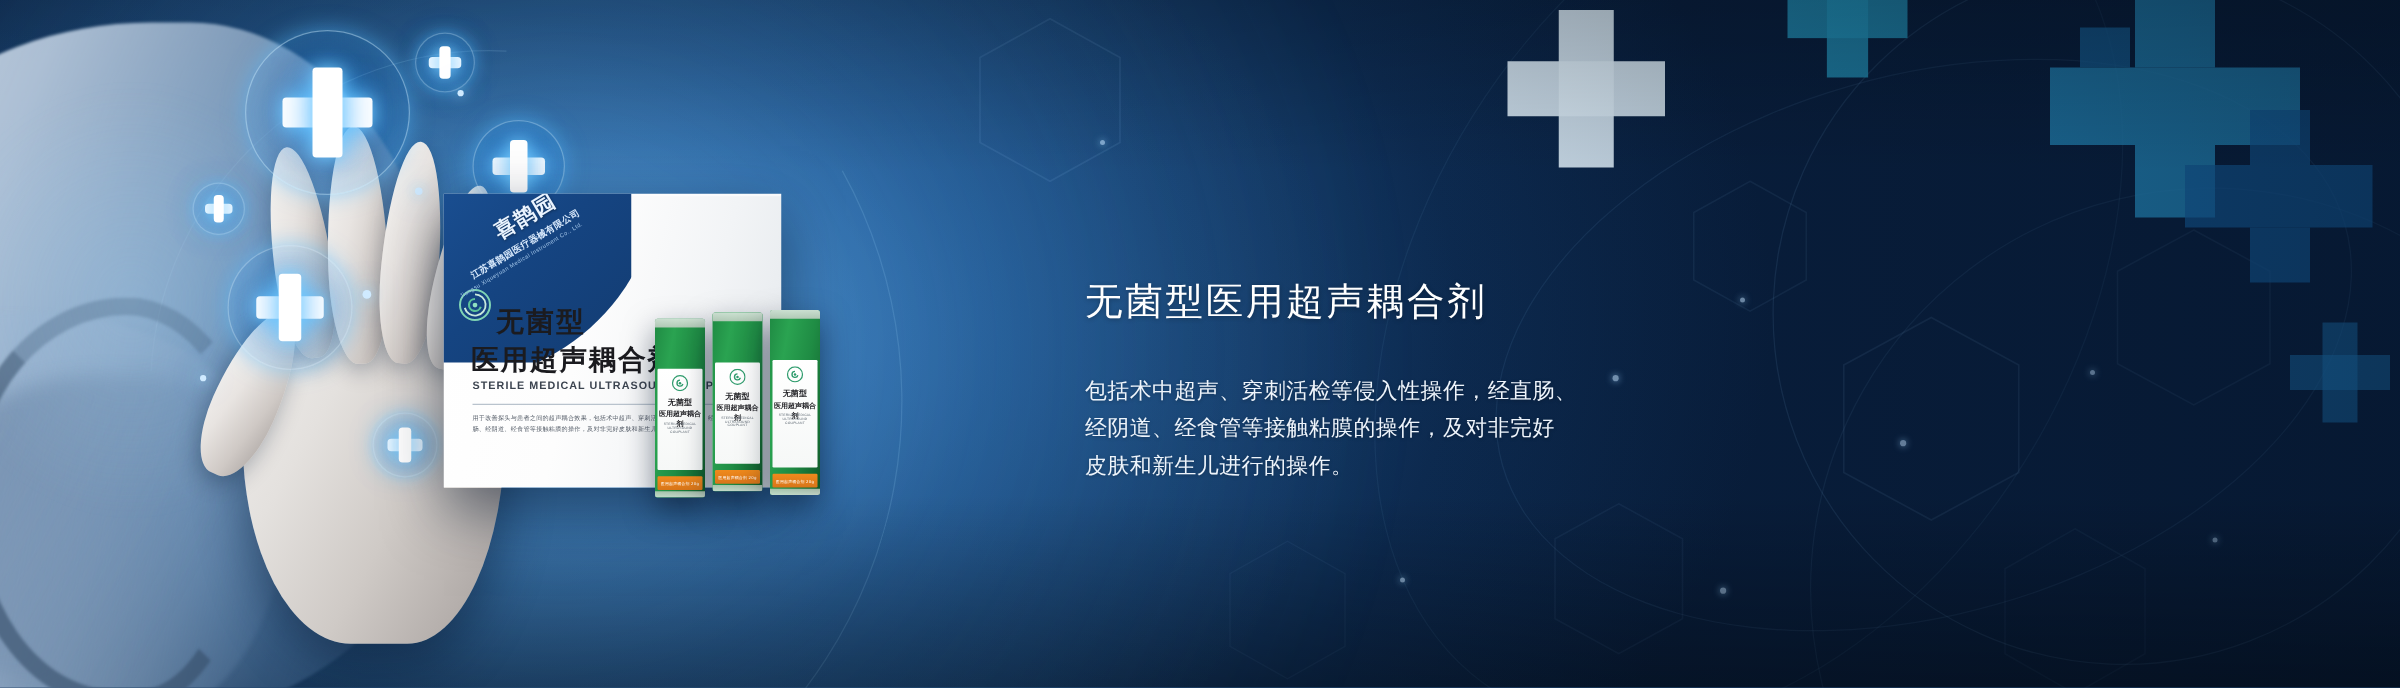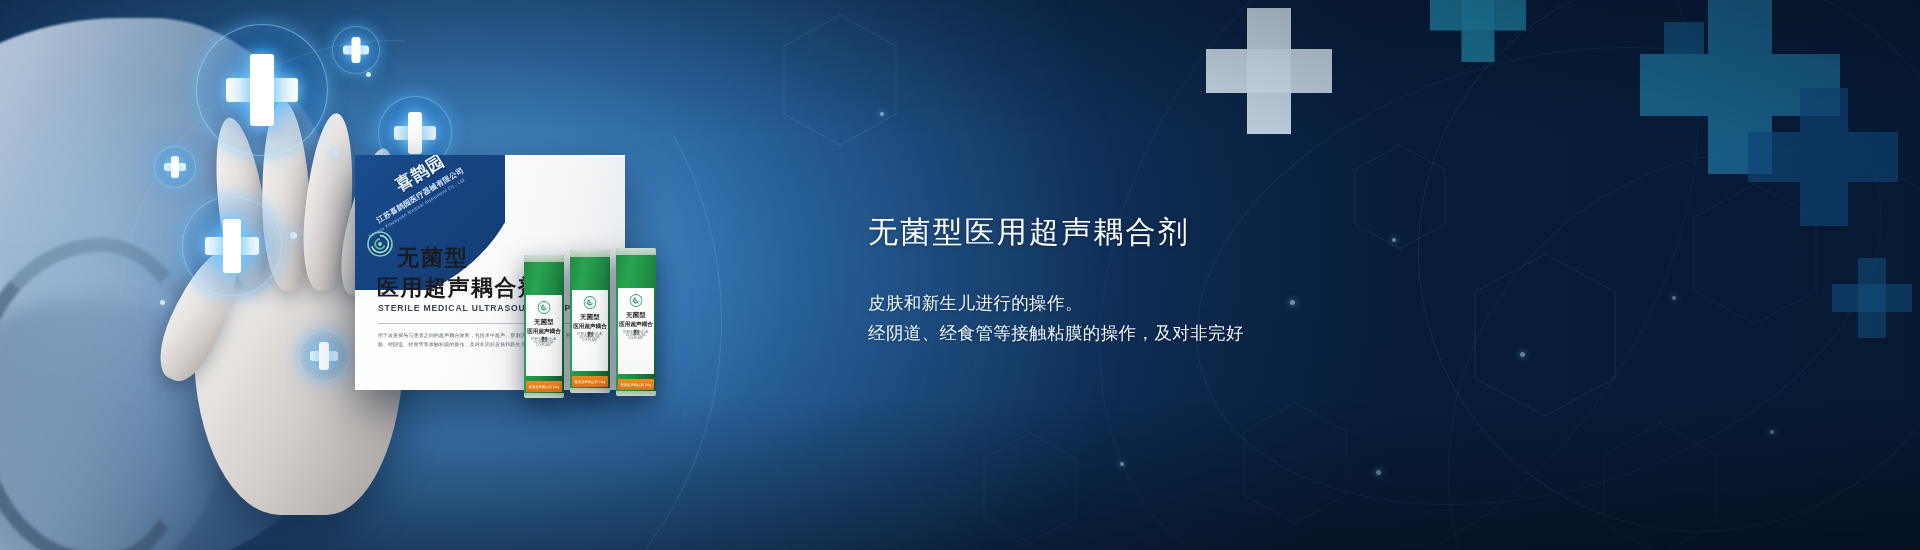--- a/index.html
+++ b/index.html
@@ -227,21 +227,21 @@
     position:absolute;inset:0;display:flex;align-items:center;justify-content:center;
     font-size:3.1px;color:#fff;letter-spacing:.2px;
     font-family:"DejaVu Sans",sans-serif;
   }
   .sachet .crimp-b{position:absolute;left:0;bottom:0;right:0;height:5px;background:linear-gradient(0deg,#e8ece8,#c7cfc6);opacity:.8;}
   .sc1{left:0px;top:7px;}
   .sc2{left:46px;top:2px;}
   .sc3{left:92px;top:0px;height:148px;}
 
   
-  .panel{position:absolute;left:868px;top:214px;width:700px;}
+  .panel{position:absolute;left:868px;top:224px;width:700px;}
   .title{
     font-size:30px;font-weight:normal;color:#ffffff;letter-spacing:2.2px;
     line-height:1.2;margin:0 0 38px 0;
     font-family:"DejaVu Sans",sans-serif;
     text-shadow:0 1px 4px rgba(0,0,0,.3);
   }
   .desc{
     font-size:17.5px;color:#eef4fb;line-height:30px;letter-spacing:.4px;margin:0;
     font-family:"DejaVu Sans",sans-serif;
     text-shadow:0 1px 3px rgba(0,0,0,.28);
@@ -491,18 +491,19 @@
           </div>
         <div class="crimp-b"></div>
       </div>
     </div>
 
   </div>
 
   <div class="panel">
     <h1 class="title">无菌型医用超声耦合剂</h1>
     <div class="desc">
+      <div>包括术中超声、穿刺活检等侵入性操作，经直肠、</div>
+      <div>经阴道、经食管等接触粘膜的操作，及对非完好</div>
       <div>皮肤和新生儿进行的操作。</div>
-      <div>经阴道、经食管等接触粘膜的操作，及对非完好</div>
     </div>
   </div>
 
 </div>
 
 </body></html>

